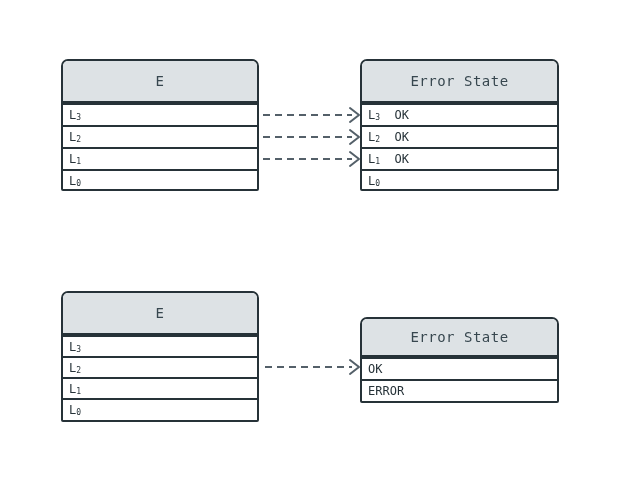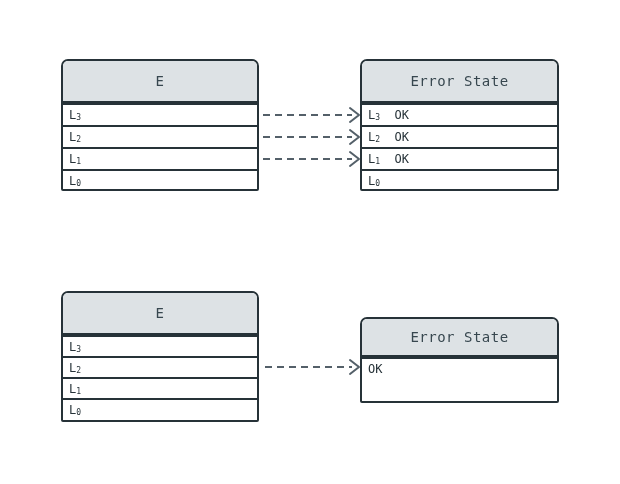--- a/index.html
+++ b/index.html
@@ -149,20 +149,23 @@
     <div class="uml-row">
       <span>L</span><span class="sub">0</span>
     </div>
   </div>
 
   <div class="uml-table" id="table-err-2">
     <div class="uml-header">Error State</div>
     <div class="uml-row">
       <span>OK</span>
     </div>
+    <div class="uml-row">
+      <span>ERROR</span>
+    </div>
   </div>
 
   <svg class="arrow-layer" width="620" height="484" viewBox="0 0 620 484">
 
     <g>
       <line x1="263" y1="115" x2="352" y2="115" stroke="#546069" stroke-width="2" stroke-dasharray="7 5"></line>
       <polyline points="350,108 359,115 350,122" fill="none" stroke="#546069" stroke-width="2" stroke-linecap="round" stroke-linejoin="round"></polyline>
     </g>
     <g>
       <line x1="263" y1="137" x2="352" y2="137" stroke="#546069" stroke-width="2" stroke-dasharray="7 5"></line>

